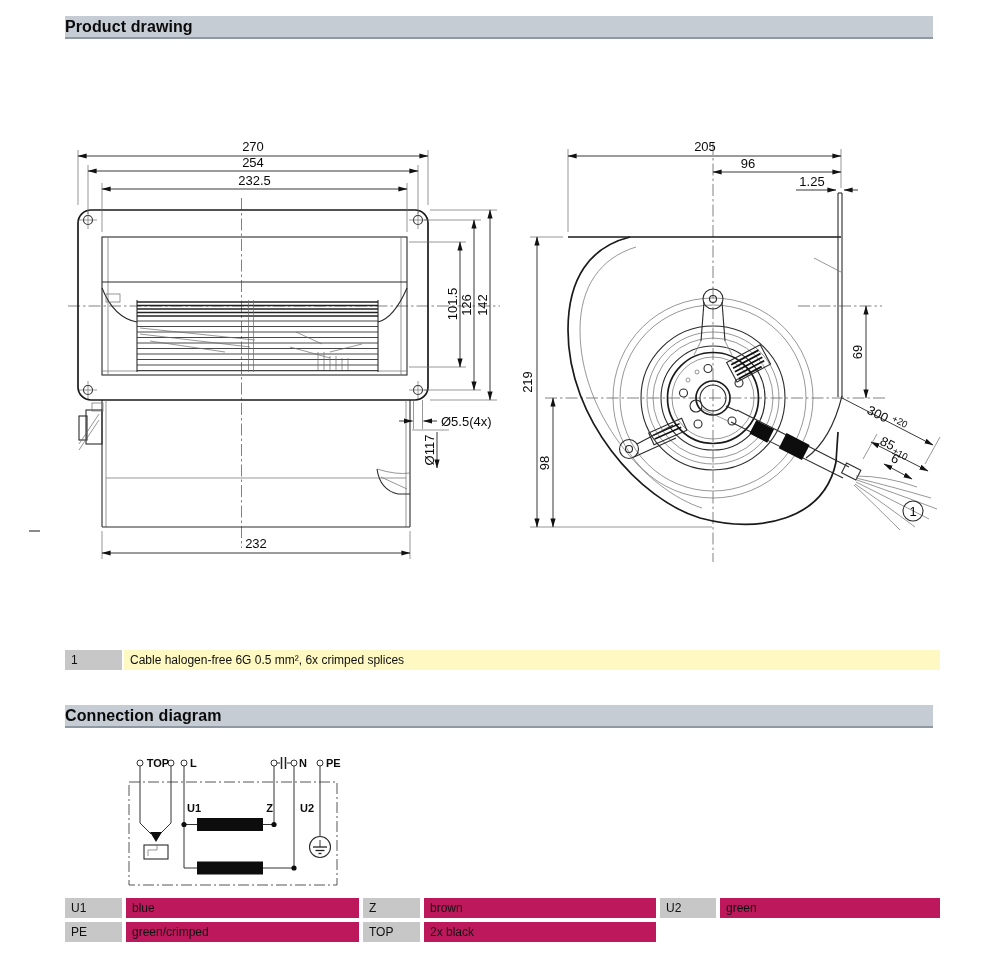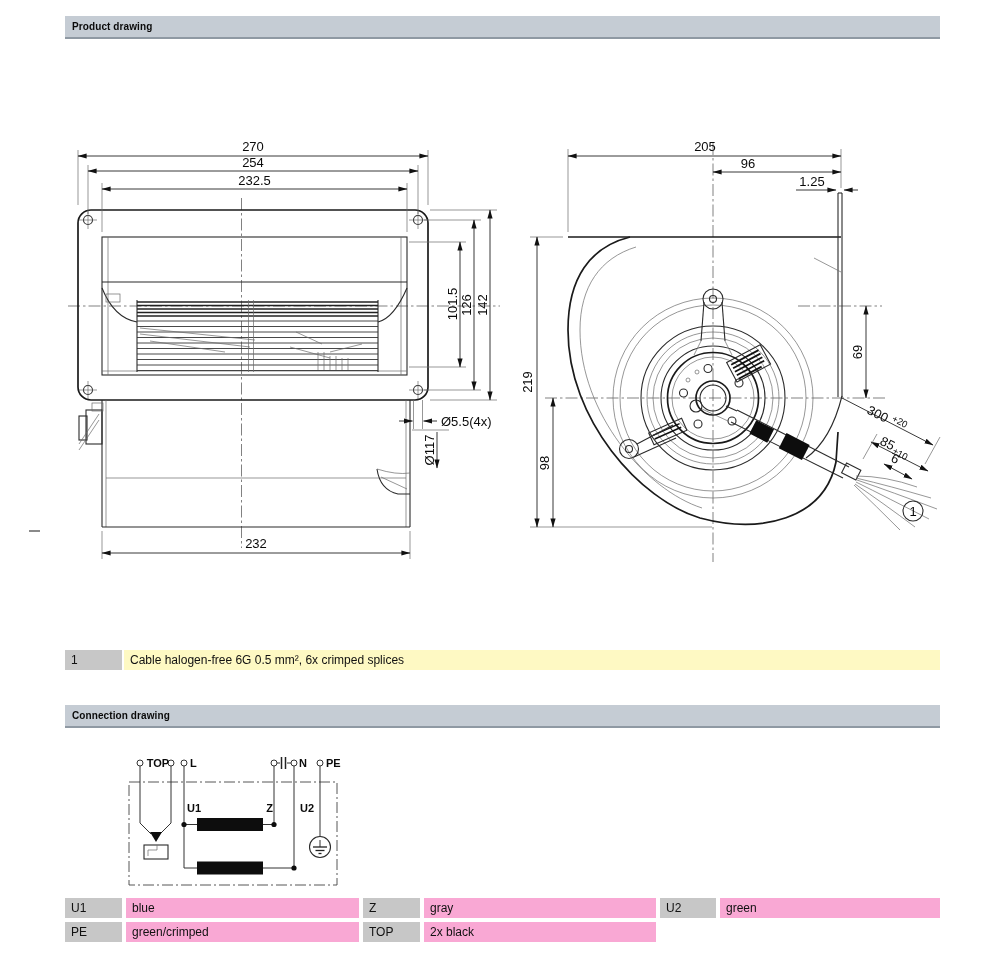--- a/index.html
+++ b/index.html
@@ -3,31 +3,31 @@
 <meta charset="utf-8">
 <style>
   html,body{margin:0;padding:0}
   body{
     width:1000px;height:957px;position:relative;background:#ffffff;
     font-family:"Liberation Sans",sans-serif;overflow:hidden;color:#111;
   }
   .hdr{
     position:absolute;left:65px;width:868px;height:21px;
     background:#c5ccd4;border-bottom:2px solid #8f99a3;
-    font-size:10px;font-weight:bold;color:#0a0a0a;
-    padding-left:7px;display:flex;align-items:center;letter-spacing:.1px;
+    font-size:16px;font-weight:bold;color:#0a0a0a;
+    display:flex;align-items:center;letter-spacing:.1px;
   }
   #hdr-product{top:16px}
   #hdr-connection{top:705px}
   .cell{
     position:absolute;height:20px;display:flex;align-items:center;
     padding-left:6px;font-size:12px;color:#111;box-sizing:border-box;white-space:nowrap;
   }
   .lbl{background:#c7c7c7;width:57px}
-  .val{background:#f9a8d4}
+  .val{background:#be185d}
   .val-plain{background:#fef9c3}
   .margin-dash{position:absolute;left:29px;top:530px;width:11px;height:2px;background:#8a8a8a}
   svg{position:absolute;left:0;top:0;pointer-events:none}
   .ln{stroke:#2a2a2a;stroke-width:1.1;fill:none}
   .ln2{stroke:#1a1a1a;stroke-width:1.7;fill:none}
   .tn{stroke:#6a6a6a;stroke-width:.7;fill:none}
   .dim{stroke:#222;stroke-width:.9;fill:none}
   .cl{stroke:#4a4a4a;stroke-width:.7;fill:none;stroke-dasharray:12 3 2.5 3}
   .dsh{stroke:#444;stroke-width:.9;fill:none;stroke-dasharray:11 3 2 3}
   .dimtxt{font:13px "Liberation Sans",sans-serif;fill:#0a0a0a}
@@ -36,21 +36,21 @@
   .wire{stroke:#333;stroke-width:1;fill:none}
   .blk{fill:#0d0d0d;stroke:none}
 </style>
 </head>
 <body>
 
 <div class="hdr" id="hdr-product">
   <span>Product drawing</span>
 </div>
 <div class="hdr" id="hdr-connection">
-  <span>Connection drawing</span>
+  <span>Connection diagram</span>
 </div>
 
 <div class="margin-dash"></div>
 
 <svg width="1000" height="957" viewBox="0 0 1000 957">
   <defs>
     <marker id="ar" markerWidth="11" markerHeight="8" refX="8.6" refY="3" orient="auto-start-reverse" markerUnits="userSpaceOnUse">
       <path d="M0 0.4 L9 3 L0 5.6 Z" fill="#111"></path>
     </marker>
   </defs>
@@ -420,21 +420,21 @@
 <div class="cell lbl" style="left:65px;top:898px">
   <span>U1</span>
 </div>
 <div class="cell val" style="left:126px;top:898px;width:233px">
   <span>blue</span>
 </div>
 <div class="cell lbl" style="left:363px;top:898px">
   <span>Z</span>
 </div>
 <div class="cell val" style="left:424px;top:898px;width:232px">
-  <span>gray</span>
+  <span>brown</span>
 </div>
 <div class="cell lbl" style="left:660px;top:898px;width:56px">
   <span>U2</span>
 </div>
 <div class="cell val" style="left:720px;top:898px;width:220px">
   <span>green</span>
 </div>
 
 <div class="cell lbl" style="left:65px;top:922px">
   <span>PE</span>

